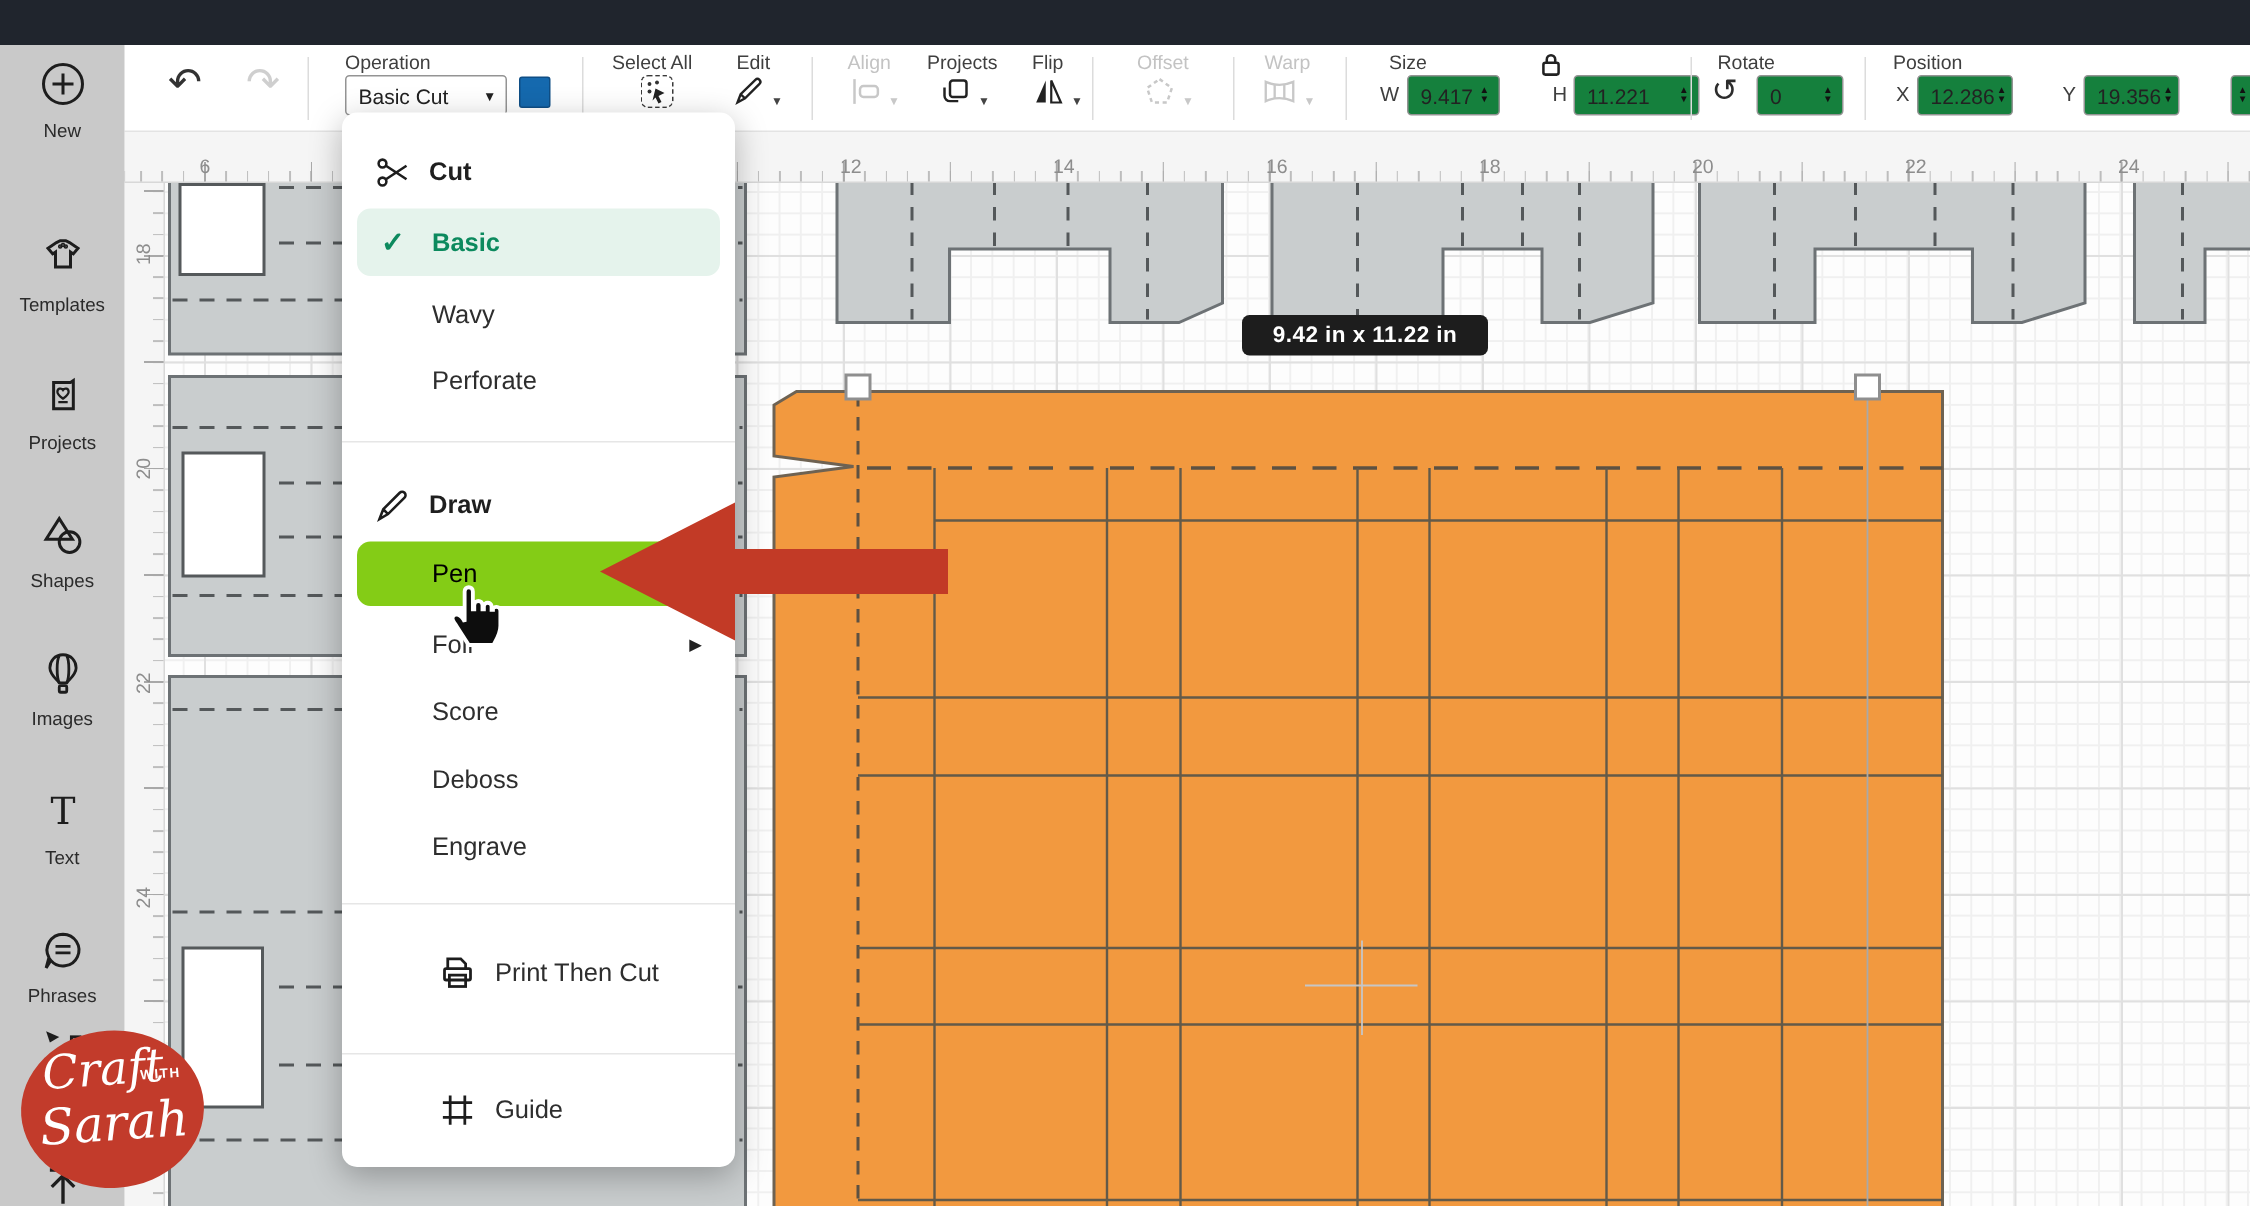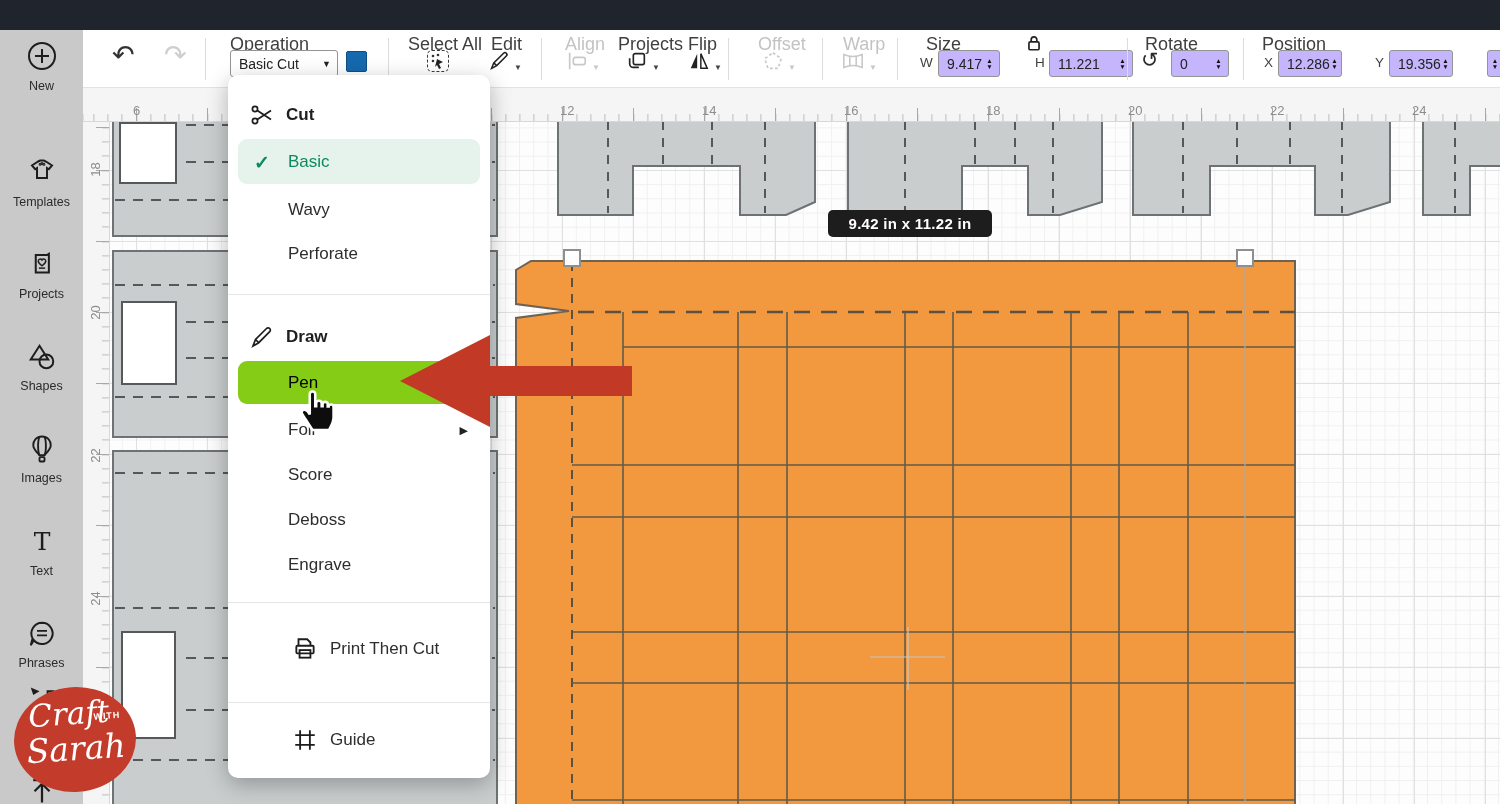--- a/index.html
+++ b/index.html
@@ -5,30 +5,30 @@
   * { margin:0; padding:0; box-sizing:border-box; }
   html,body { width:1500px; height:804px; overflow:hidden; }
   body { font-family:"Liberation Sans", sans-serif; position:relative; background:#fff; }
   #stage { position:absolute; inset:0; width:1500px; height:804px; }
 
   
   .topbar { position:absolute; left:0; top:0; width:1500px; height:30px; background:#20252d; z-index:3; }
 
   
   .toolbar { position:absolute; left:83px; top:30px; width:1417px; height:58px; background:#fff; border-bottom:1px solid #e3e3e3; z-index:3; }
-  .tlbl { position:absolute; top:4px; font-size:18px; color:#3f3f3f; white-space:nowrap; }
+  .tlbl { position:absolute; top:4px; font-size:13px; color:#3f3f3f; white-space:nowrap; }
   .tlbl.dis { color:#c3c3c3; }
   .sep { position:absolute; top:8px; height:42px; width:1px; background:#dcdcdc; }
   .icon-btn { position:absolute; top:20px; color:#2c2c2c; }
   .icon-btn.dis { color:#c8c8c8; }
   .caret { font-size:8px; color:#444; vertical-align:middle; margin-left:4px; }
   .dis .caret { color:#c8c8c8; }
   .undo-redo { position:absolute; top:12px; font-size:27px; line-height:27px; color:#333; }
   .undo-redo.dis { color:#cfcfcf; }
-  .field { position:absolute; top:20px; height:27px; border:1px solid #949494; border-radius:3px; background:#c4b5fd; font-size:14px; color:#222; display:flex; align-items:center; padding-left:8px; }
+  .field { position:absolute; top:20px; height:27px; border:1px solid #949494; border-radius:3px; background:#15803d; font-size:14px; color:#222; display:flex; align-items:center; padding-left:8px; }
   .fval { flex:1; }
   .stepper { width:15px; display:flex; flex-direction:column; align-items:center; justify-content:center; margin-right:2px; }
   .stp { font-size:6.5px; line-height:6px; color:#111; }
   .dropdown { position:absolute; top:20px; height:27px; border:1px solid #949494; border-radius:3px; background:#fff; font-size:14px; color:#222; display:flex; align-items:center; padding:0 6px 0 8px; }
   .dropdown .dcaret { margin-left:auto; font-size:9px; color:#222; padding-left:10px; }
   .swatch { position:absolute; top:21px; width:21px; height:21px; border-radius:2px; background:#1569ae; border:1px solid #0f4e85; }
   .sm-lbl { position:absolute; top:25px; font-size:13.5px; color:#3f3f3f; }
 
   
   .sidebar { position:absolute; left:0; top:30px; width:83px; height:774px; background:#c9c9c9; z-index:3; }
@@ -70,21 +70,21 @@
   .mrow { position:absolute; left:0; width:262px; font-size:17px; color:#2e2e2e; }
   .mhead { font-weight:bold; color:#1f1f1f; }
   .mico { position:absolute; left:22px; top:50%; transform:translateY(-50%); }
   .mlabel-h { position:absolute; left:58px; top:50%; transform:translateY(-50%); }
   .mlabel { position:absolute; left:60px; top:50%; transform:translateY(-50%); }
   .pill { position:absolute; left:10px; width:242px; border-radius:9px; }
   .pill-green { background:#e5f3ec; }
   .pill-gray { background:#84cc16; }
   .pill .check { position:absolute; left:16px; top:50%; transform:translateY(-50%); color:#0c8a5e; font-size:19px; font-weight:bold; }
   .pill .plabel { position:absolute; left:50px; top:50%; transform:translateY(-50%); font-size:17px; }
-  .green-txt { color:#0c8a5e; font-weight:normal; }
+  .green-txt { color:#0c8a5e; font-weight:bold; }
   .mdivider { position:absolute; left:0; width:262px; height:1px; background:#e6e6e6; }
   .subarrow { position:absolute; right:22px; top:50%; transform:translateY(-50%); font-size:11px; color:#222; }
   .mico2 { position:absolute; left:64px; top:50%; transform:translateY(-50%); }
   .mlabel2 { position:absolute; left:102px; top:50%; transform:translateY(-50%); }
 
   
   .red-arrow { position:absolute; left:398px; top:333px; z-index:40; }
   .hand-cursor { position:absolute; left:296px; top:382px; z-index:41; }
 
   

